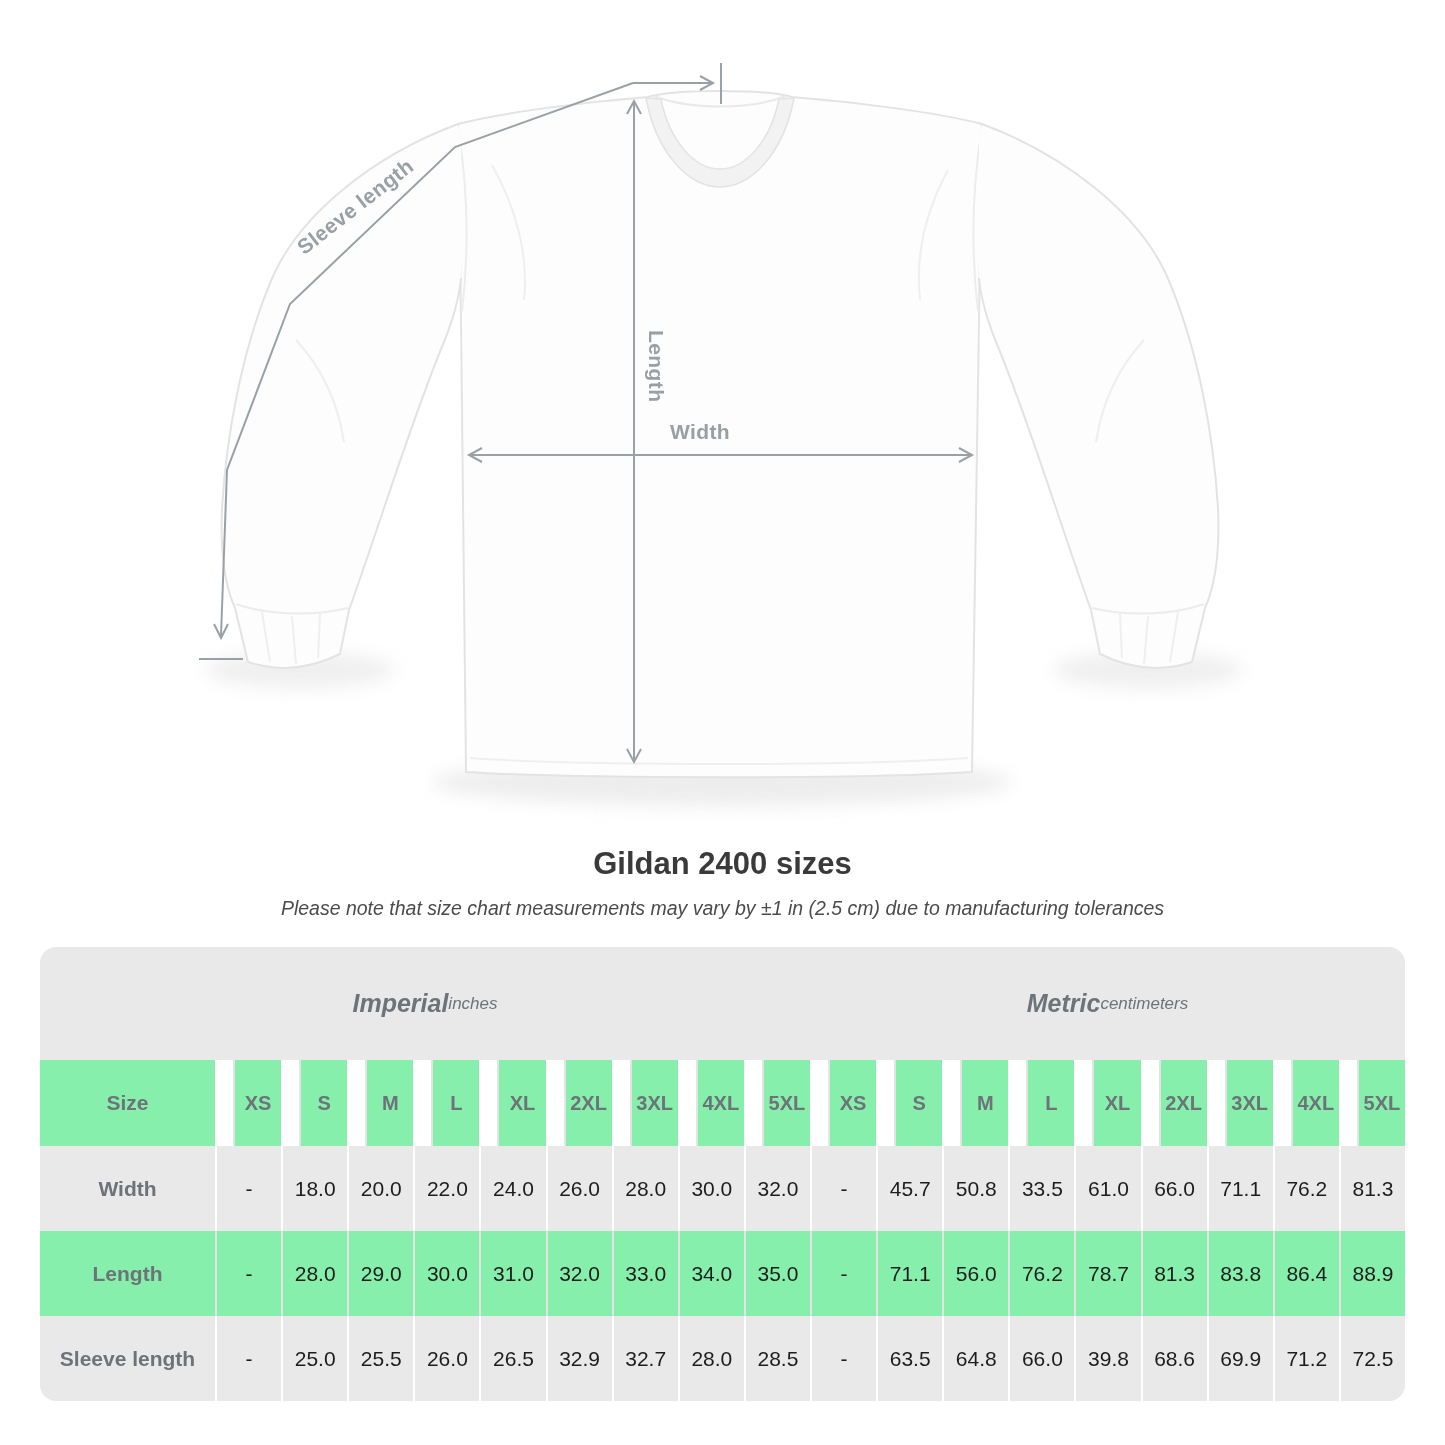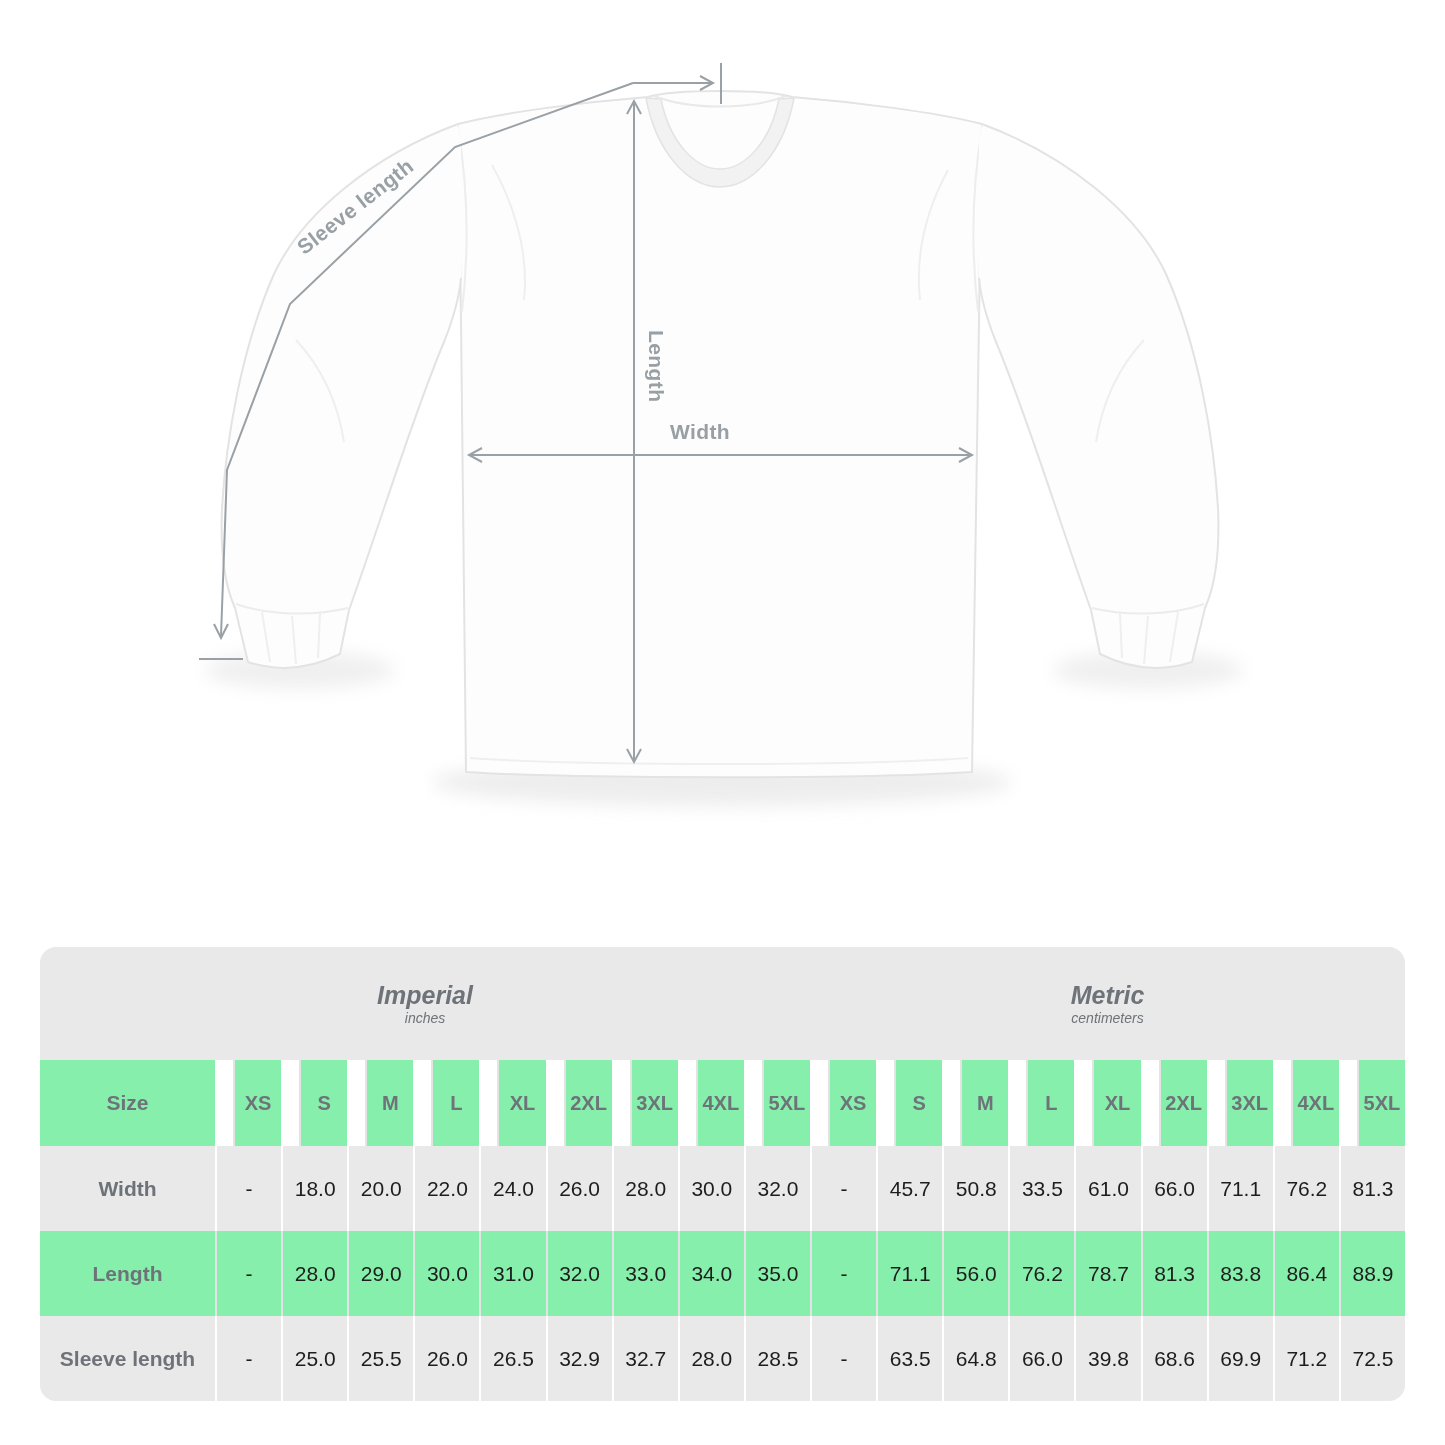--- a/index.html
+++ b/index.html
@@ -19,24 +19,24 @@
        grid-template-rows:113px 86px 85px 85px 85px;
        border-radius:16px;overflow:hidden;}
   .cell{display:flex;align-items:center;justify-content:center;}
   .gray{background:#e9e9e9;}
   .white{background:#86efac;}
   .sep-w{border-left:2px solid #ffffff;}
   .sep-g{border-left:2px solid #e4e4e4;}
   .hdr{color:#6d7378;font-weight:bold;font-size:20px;margin-left:18px;}
   .rowlabel{color:#6d7378;font-weight:bold;font-size:21px;}
   .val{color:#1d1d1d;font-size:21px;}
-  .group{grid-column:span 10;flex-direction:column;gap:0;}
+  .group{grid-column:span 10;flex-direction:row;gap:0;}
   .group2{grid-column:span 9;}
   .gname{font-size:25px;font-weight:bold;font-style:italic;color:#6d7378;}
-  .gunit{font-size:14px;font-style:italic;color:#6d7378;}
+  .gunit{font-size:17px;font-style:italic;color:#6d7378;}
 </style>
 </head>
 <body>
 
 <div class="page">
 
   <svg class="shirt-svg" width="1445" height="850" viewBox="0 0 1445 850">
     <defs>
       <filter id="blurf" x="-60%" y="-60%" width="220%" height="220%">
         <feGaussianBlur stdDeviation="9"></feGaussianBlur>
@@ -111,20 +111,22 @@
         <path d="M 482 448 L 469 455 L 482 462"></path>
         <path d="M 959 448 L 972 455 L 959 462"></path>
       </g>
     </g>
   </svg>
 
   <div class="mlabel lbl-sleeve">Sleeve length</div>
   <div class="mlabel lbl-length">Length</div>
   <div class="mlabel lbl-width">Width</div>
 
+  <div class="title">Gildan 2400 sizes</div>
+  <div class="subtitle">Please note that size chart measurements may vary by ±1 in (2.5 cm) due to manufacturing tolerances</div>
 
   <div class="tbl">
 
     <div class="cell gray group">
       <span class="gname">Imperial</span>
       <span class="gunit">inches</span>
     </div>
     <div class="cell gray group group2">
       <span class="gname">Metric</span>
       <span class="gunit">centimeters</span>

